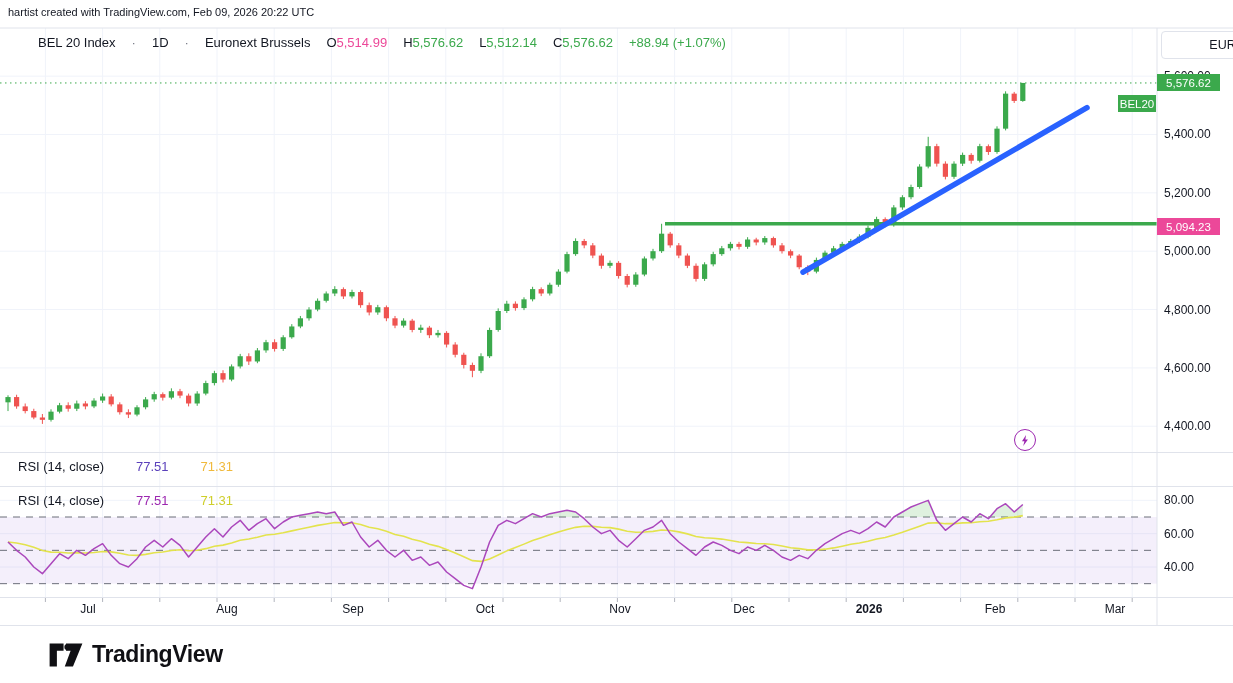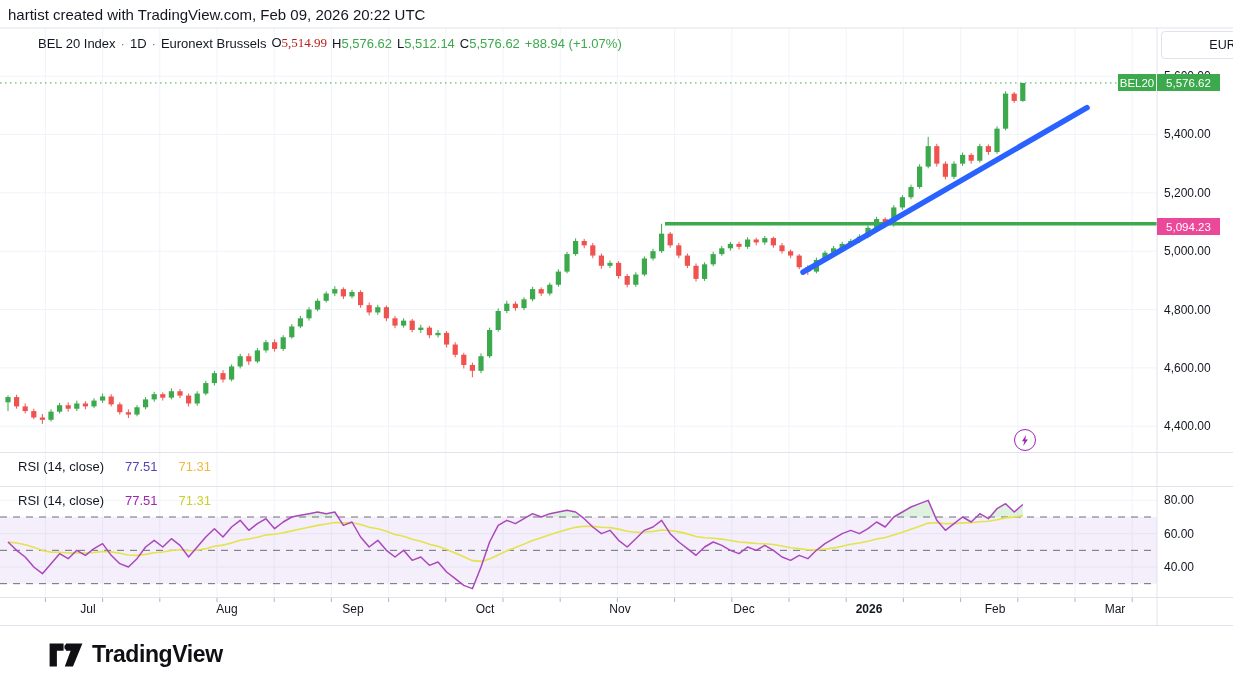--- a/index.html
+++ b/index.html
@@ -1,32 +1,32 @@
 <!DOCTYPE html>
 <html><head>
 <meta charset="utf-8">
 <style>
   html,body{margin:0;padding:0;background:#fff;}
   #app{position:relative;width:1233px;height:683px;background:#fff;overflow:hidden;
        font-family:"Liberation Sans",sans-serif;color:#131722;}
   .abs{position:absolute;}
-  #attribution{left:8px;top:6px;font-size:15px;color:#131722;}
+  #attribution{left:8px;top:6px;font-size:11px;color:#131722;}
   #chart-svg{left:0;top:0;}
-  .legend-row{display:flex;align-items:center;gap:5px;font-size:13px;white-space:nowrap;}
+  .legend-row{display:flex;align-items:center;gap:16px;font-size:13px;white-space:nowrap;}
   #main-legend{left:38px;top:35px;}
   .sep{color:#787b86;}
   .ohlc-item .lt{color:#131722;}
   .ohlc-item .val{font-weight:400;}
   #rsi-legend-1{left:18px;top:459px;}
   #rsi-legend-2{left:18px;top:493px;}
   .rsi-val{margin-left:16px;font-weight:400;}
   #eur-button{left:1161px;top:31px;width:59px;height:26px;border:1px solid #e0e3eb;border-radius:4px;
       background:#fff;display:flex;align-items:center;justify-content:center;font-size:12.5px;color:#131722;cursor:pointer;padding-left:31px;}
   .badge{height:17px;display:flex;align-items:center;justify-content:center;color:#fff;font-size:11.5px;}
-  #bel20-badge-label{left:1118px;width:38px;}
+  #bel20-badge-label{left:1118px;width:38px;margin-top:21px;}
   #bel20-badge-value{left:1157px;width:63px;}
   #level-badge{left:1157px;width:63px;}
   #flash-button{left:1014px;top:429px;width:22px;height:22px;border:1.6px solid #9c27b0;border-radius:50%;
       background:#fff;display:flex;align-items:center;justify-content:center;cursor:pointer;box-sizing:border-box;}
   #footer{left:0;top:626px;width:1233px;height:57px;background:#fff;display:flex;align-items:center;padding-left:15px;}
   #brand{display:flex;align-items:center;gap:9px;margin-left:34px;}
   #brand-name{font-size:23px;font-weight:700;letter-spacing:-0.4px;color:#101014;}
 </style>
 </head>
 <body>
@@ -373,21 +373,21 @@
         <line x1="1132.2000000000003" y1="598" x2="1132.2000000000003" y2="602" stroke="#b2b5be" stroke-width="1"></line>
       </g>
     </svg>
 
   <div id="main-legend" class="abs legend-row">
     <span>BEL 20 Index</span>
     <span class="sep">·</span>
     <span>1D</span>
     <span class="sep">·</span>
     <span>Euronext Brussels</span>
-    <span class="ohlc-item"><span class="lt">O</span><span class="val ohlc-green" style="color: #b91c1c; font-family: Liberation Serif, serif;">5,514.99</span></span>
+    <span class="ohlc-item"><span class="lt">O</span><span class="val ohlc-green" style="color: #ec4899;">5,514.99</span></span>
     <span class="ohlc-item"><span class="lt">H</span><span class="val ohlc-green" style="color: rgb(59, 169, 76);">5,576.62</span></span>
     <span class="ohlc-item"><span class="lt">L</span><span class="val ohlc-green" style="color: rgb(59, 169, 76);">5,512.14</span></span>
     <span class="ohlc-item"><span class="lt">C</span><span class="val ohlc-green" style="color: rgb(59, 169, 76);">5,576.62</span></span>
     <span class="ohlc-green" style="color: rgb(59, 169, 76);">+88.94 (+1.07%)</span>
   </div>
 
   <div id="eur-button" class="abs">EUR</div>
 
   <div id="bel20-badge-label" class="abs badge" style="top: 74.4604px; background: rgb(59, 169, 76);">BEL20</div>
   <div id="bel20-badge-value" class="abs badge" style="top: 74.4604px; background: rgb(59, 169, 76);">5,576.62</div>

